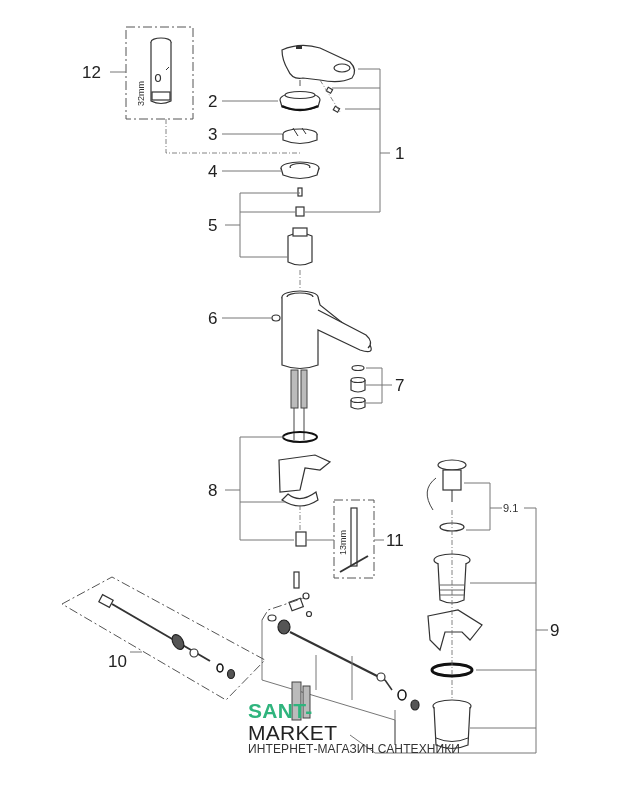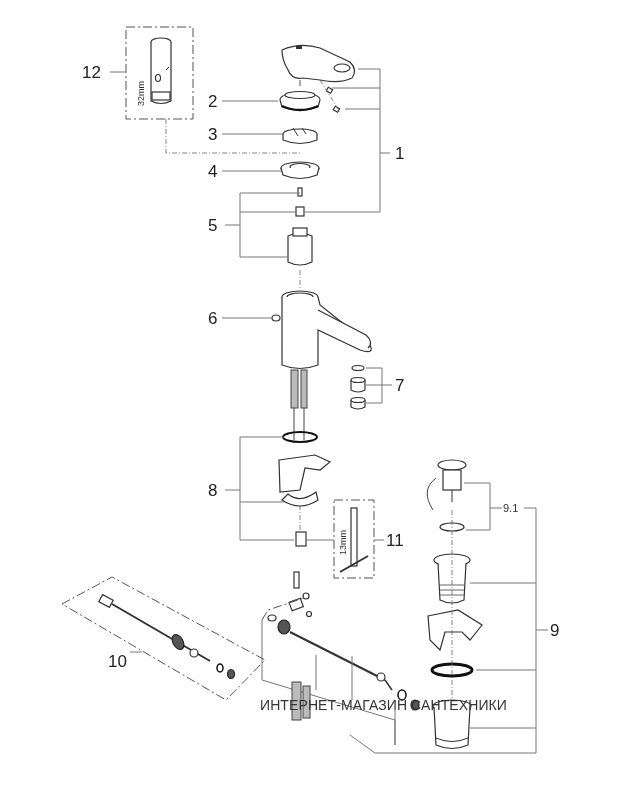--- a/index.html
+++ b/index.html
@@ -10,21 +10,21 @@
   .dim { font-family:"Liberation Sans", sans-serif; font-size:9px; fill:#333; }
   .ld { stroke:#777; stroke-width:1; fill:none; }
   .pt { stroke:#333; stroke-width:1.2; fill:#fff; }
   .pt-dark { stroke:#222; stroke-width:1.2; fill:#555; }
   .dash { stroke:#555; stroke-width:1; fill:none; stroke-dasharray:9 3 2 3; }
   .axis { stroke:#666; stroke-width:0.8; fill:none; stroke-dasharray:5 2 1 2; }
   .watermark { position:absolute; left:248px; top:700px; width:140px; text-align:left; }
   .wm-brand { font-family:"Liberation Sans", sans-serif; font-size:21px; font-weight:bold; letter-spacing:0.3px; line-height:22px; }
   .wm-brand .g { color:#2fb47d; }
   .wm-brand .k { color:#222; font-weight:normal; }
-  .wm-sub { font-family:"Liberation Sans", sans-serif; font-size:14px; color:#333; line-height:10px; letter-spacing:0.1px; white-space:nowrap;margin-left:12px; }
+  .wm-sub { font-family:"Liberation Sans", sans-serif; font-size:12px; color:#333; line-height:10px; letter-spacing:0.1px; white-space:nowrap; }
 </style>
 </head>
 <body>
 
 <svg id="diagram" viewBox="0 0 622 800" xmlns="http://www.w3.org/2000/svg">
 
   <g>
     <rect x="126" y="27" width="67" height="92" class="dash"></rect>
     <g>
       <ellipse cx="161" cy="42" rx="10" ry="4" class="pt"></ellipse>
@@ -214,14 +214,15 @@
     <text x="108" y="667" class="lbl">10</text>
   </g>
 
   <g>
     <rect x="292" y="682" width="9" height="38" fill="#bbb" stroke="#444"></rect>
     <rect x="303" y="686" width="7" height="32" fill="#bbb" stroke="#444"></rect>
   </g>
 </svg>
 
 <div class="watermark">
+  <div class="wm-brand"><span class="g">SANT-</span><span class="k">MARKET</span></div>
   <div class="wm-sub">ИНТЕРНЕТ-МАГАЗИН САНТЕХНИКИ</div>
 </div>
 
 </body></html>

